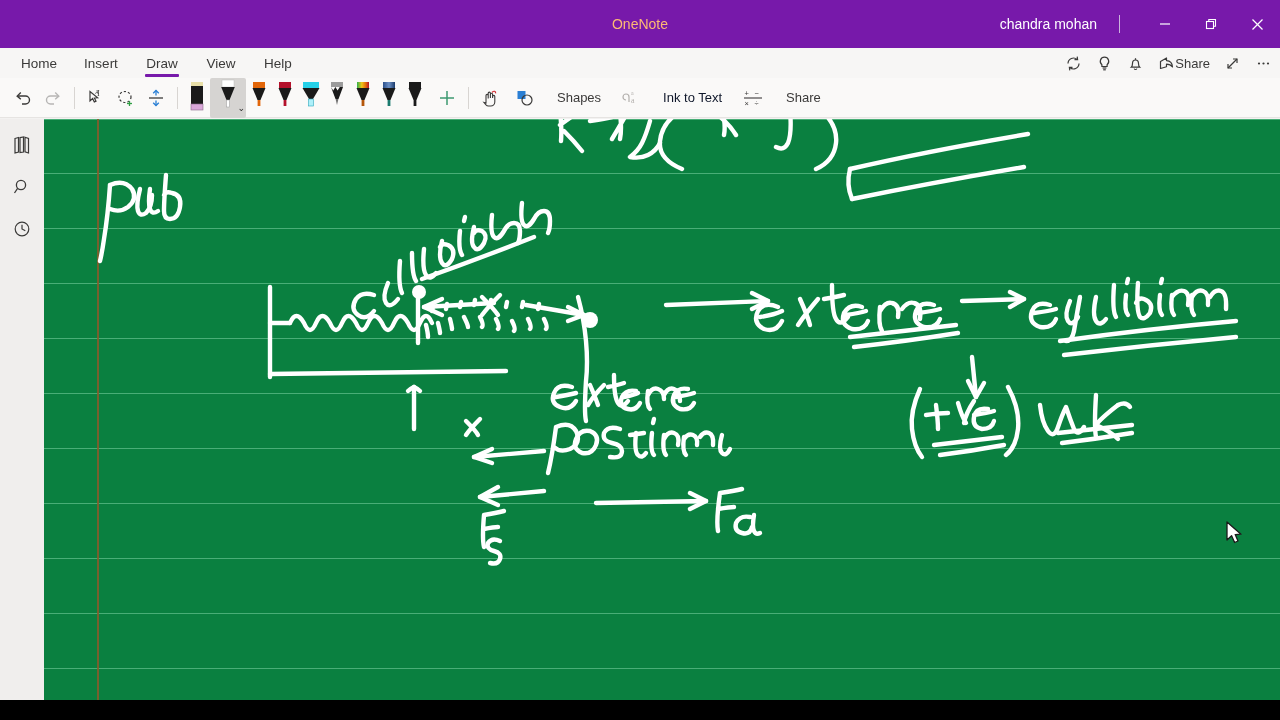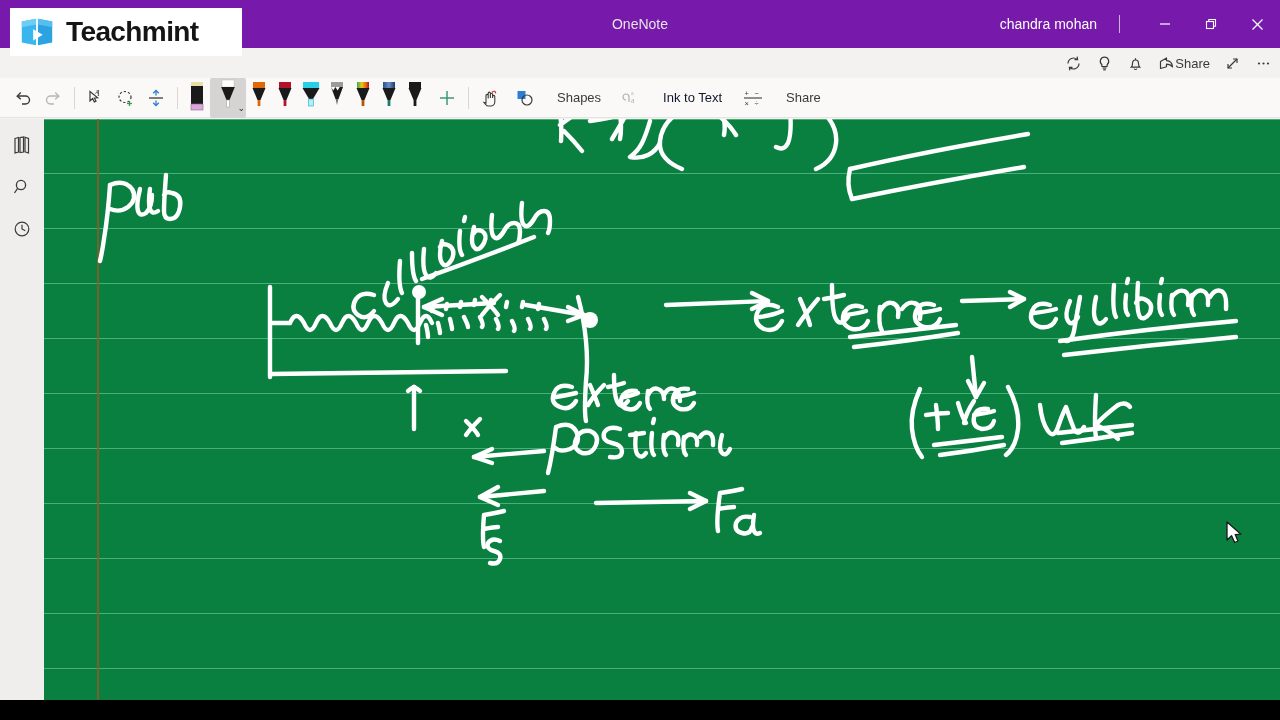--- a/index.html
+++ b/index.html
@@ -22,21 +22,21 @@
     background:#ffffff; display:flex; align-items:center; padding-left:8px; gap:10px; z-index:20;
   }
   .brand-logo { width:38px; height:38px; flex:0 0 auto; }
   .brand-name {
     font-size:28px; font-weight:bold; color:#151515; letter-spacing:-0.6px;
     font-family:"Liberation Sans", sans-serif;
   }
   .title-center {
     position:absolute; left:0; right:0; top:0; height:48px;
     display:flex; align-items:center; justify-content:center;
-    color:#e5e5e5; font-size:14px;
+    color:#fdba74; font-size:14px;
   }
   .title-right {
     position:absolute; right:0; top:0; height:48px; display:flex; align-items:center; gap:0px;margin-left:34px;
   }
   .account-name { color:#ffffff; font-size:14px; padding-right:22px; }
   .tb-divider { width:1px; height:18px; background:#cbb3dd; margin-right:22px; }
   .win-btn {
     width:46px; height:48px; display:flex; align-items:center; justify-content:center;
     color:#ffffff; font-size:15px; cursor:default;
   }
@@ -136,31 +136,29 @@
       </div>
       <div class="win-btn">
         <svg width="13" height="13" viewBox="0 0 13 13">
           <line x1="1.5" y1="1.5" x2="11.5" y2="11.5" stroke="#fff" stroke-width="1.2"></line>
           <line x1="11.5" y1="1.5" x2="1.5" y2="11.5" stroke="#fff" stroke-width="1.2"></line>
         </svg>
       </div>
     </div>
   </div>
 
-  <div class="brand-overlay">
-    <svg class="brand-logo" viewBox="0 0 40 40">
-      <path d="M4 9 L19 6 L19 34 L4 31 Z" fill="#3ab6ef"></path>
-      <path d="M36 9 L21 6 L21 34 L36 31 Z" fill="#2aa3e0"></path>
-      <path d="M4 9 L19 6 L19 12 L4 15 Z" fill="#6fcdf5"></path>
-      <path d="M36 9 L21 6 L21 12 L36 15 Z" fill="#55bdf0"></path>
-      <polygon points="16,17 26,23 16,29" fill="#ffffff"></polygon>
-    </svg>
-    <span class="brand-name">Teachmint</span>
+
+  <div class="ribbon-tabs">
+    <div style="width:8px"></div>
+    <div class="tab-item" style="width:62px">Home</div>
+    <div class="tab-item" style="width:62px">Insert</div>
+    <div class="tab-item active" style="width:60px">Draw</div>
+    <div class="tab-item" style="width:58px">View</div>
+    <div class="tab-item" style="width:56px">Help</div>
   </div>
-
 
   <div class="ribbon-right">
     <div class="ri">
       <svg width="17" height="17" viewBox="0 0 17 17">
         <path d="M3 8.5a5.5 5.5 0 0 1 9.2-4" fill="none" stroke="#3b3a39" stroke-width="1.2"></path>
         <path d="M14 8.5a5.5 5.5 0 0 1-9.2 4" fill="none" stroke="#3b3a39" stroke-width="1.2"></path>
         <polyline points="12.2,1.6 12.6,4.7 9.5,4.6" fill="none" stroke="#3b3a39" stroke-width="1.2"></polyline>
         <polyline points="4.8,15.4 4.4,12.3 7.5,12.4" fill="none" stroke="#3b3a39" stroke-width="1.2"></polyline>
       </svg>
     </div>

